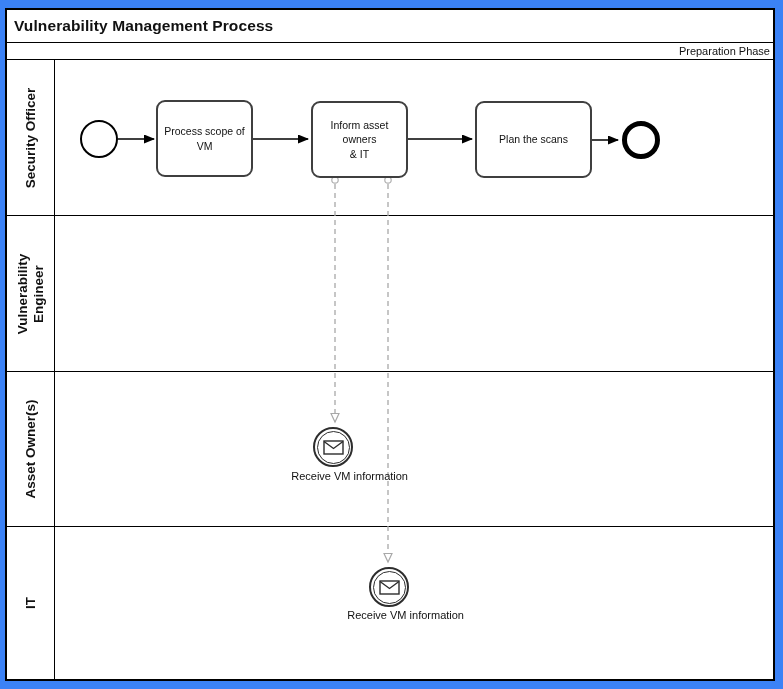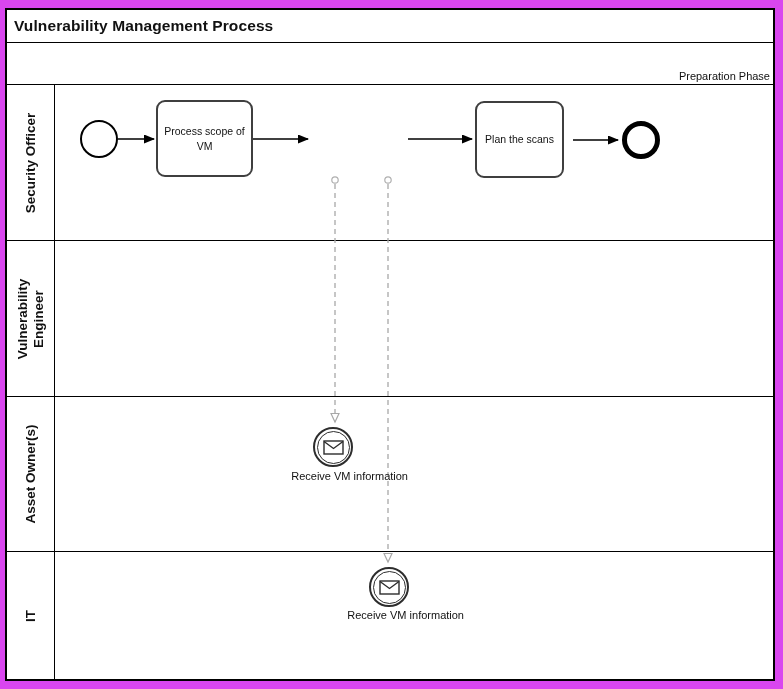--- a/index.html
+++ b/index.html
@@ -1,20 +1,20 @@
 <!DOCTYPE html>
 <html><head>
 <meta charset="utf-8">
 <style>
   html, body { margin: 0; padding: 0; background: #ffffff; }
   .stage {
     position: relative;
     width: 783px;
     height: 689px;
-    background: #d946ef;
+    background: #3b82f6;
     font-family: "Liberation Sans", sans-serif;
     color: #111111;
     overflow: hidden;
   }
   .pool {
     position: absolute;
     left: 5px; top: 8px;
     width: 770px; height: 673px;
     border: 2px solid #000000;
     box-sizing: border-box;
@@ -39,21 +39,20 @@
   .phase-band {
     flex: none;
     height: 17px;
     border-bottom: 1.5px solid #000000;
     box-sizing: border-box;
     display: flex;
     align-items: center;
     justify-content: flex-end;
     padding-right: 3px;
     font-size: 11px;
-    margin-top: 25px;
   }
   .lanes { flex: 1; display: flex; flex-direction: column; }
   .lane {
     display: flex;
     border-bottom: 1.5px solid #000000;
     box-sizing: border-box;
   }
   .lane:last-child { border-bottom: none; }
   .lane-1 { height: 156px; flex: none; }
   .lane-2 { height: 156px; flex: none; }
@@ -88,21 +87,21 @@
     align-items: center;
     justify-content: center;
     text-align: center;
     font-size: 10.5px;
     line-height: 1.35;
     white-space: pre-line;
     padding: 2px;
   }
   .task-1 { left: 156px; top: 100px; width: 97px; height: 77px; }
   .task-2 { left: 311px; top: 101px; width: 97px; height: 77px; }
-  .task-3 { left: 475px; top: 101px; width: 89px; height: 77px; text-align: center; }
+  .task-3 { left: 475px; top: 101px; width: 117px; height: 77px; text-align: center; }
   .event-start {
     position: absolute;
     left: 80px; top: 120px;
     width: 38px; height: 38px;
     border: 2px solid #000000;
     border-radius: 50%;
     background: #ffffff;
     box-sizing: border-box;
   }
   .event-end {
@@ -206,20 +205,22 @@
 
     <line x1="335" y1="184" x2="335" y2="422" stroke="#a8a8a8" stroke-width="1.3" stroke-dasharray="5 4" marker-end="url(#openarrow)"></line>
     <line x1="388" y1="184" x2="388" y2="562" stroke="#a8a8a8" stroke-width="1.3" stroke-dasharray="5 4" marker-end="url(#openarrow)"></line>
     <circle cx="335" cy="180" r="3.2" fill="#ffffff" stroke="#b0b0b0" stroke-width="1.2"></circle>
     <circle cx="388" cy="180" r="3.2" fill="#ffffff" stroke="#b0b0b0" stroke-width="1.2"></circle>
   </svg>
 
   <div class="event-start"></div>
 
   <div class="task task-1">Process scope of VM</div>
+  <div class="task task-2">Inform asset owners
+&amp; IT</div>
   <div class="task task-3">Plan the scans</div>
 
   <div class="event-end"></div>
 
   <div class="msg-event msg-event-1">
     <div class="inner">
       <svg width="21" height="15" viewBox="0 0 21 15">
         <rect x="1" y="1" width="19" height="13" fill="#ffffff" stroke="#2d2d2d" stroke-width="1.4"></rect>
         <path d="M1,1.5 L10.5,8.5 L20,1.5" fill="none" stroke="#2d2d2d" stroke-width="1.4"></path>
       </svg>

